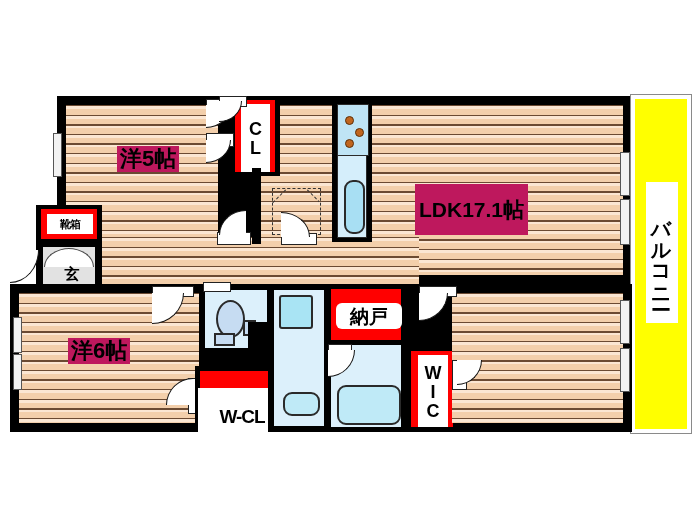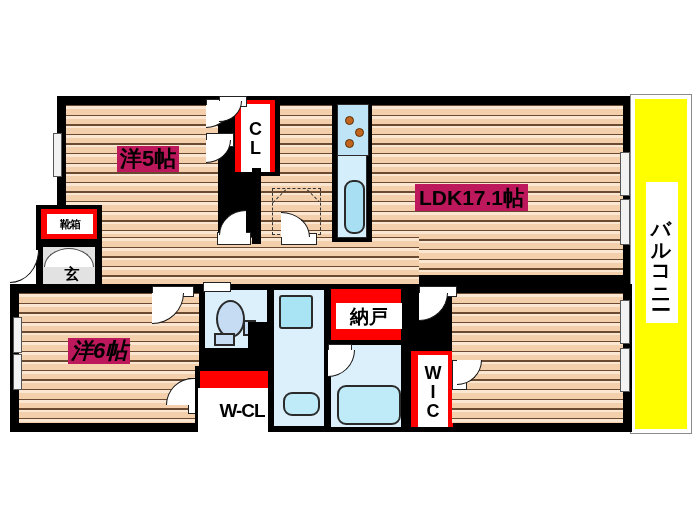--- a/index.html
+++ b/index.html
@@ -29,26 +29,26 @@
 
   
   .o1{border:1px solid #000;}
   .ogrey{border:1px solid #8a8a8a;}
 
   
   .lbl{position:absolute;background:#be185d;color:#000;
        font-weight:700;line-height:1;white-space:nowrap;
        display:flex;align-items:center;justify-content:center;}
   .lbl-room{font-size:22px;letter-spacing:0px;padding:2px 3px;}
-  .lbl-ldk{font-size:21px;padding:3px 4px;}
+  .lbl-ldk{font-size:21px;padding:15px 4px;}
 
   
   .lbl-red{position:absolute;background:#ffffff;color:#000;font-weight:700;
        display:flex;align-items:center;justify-content:center;line-height:1;}
-  .lbl-red-h{font-size:19px;letter-spacing:-1px;padding:11px 2px;}
+  .lbl-red-h{font-size:19px;letter-spacing:-1px;padding:17px 2px;}
   .lbl-red-v{font-size:18px;writing-mode:vertical-rl;text-orientation:upright;
        letter-spacing:-1px;padding:2px 1px;}
   .lbl-nando{font-size:19px;padding:1px 3px;}
   .lbl-kutsu{font-size:11px;padding:0 1px;letter-spacing:-1px;}
   .lbl-gen{font-size:15px;padding:0 2px;}
 
   
   .lbl-balcony{position:absolute;background:#ffffff;color:#000;font-weight:700;
       font-size:20px;writing-mode:vertical-rl;text-orientation:upright;
       letter-spacing:0px;display:flex;align-items:center;justify-content:center;
@@ -152,21 +152,21 @@
   <div class="lbl lbl-ldk" style="left:415px;top:184px;">LDK17.1帖</div>
 
   <div class="ab ogrey" style="left:630px;top:94px;width:62px;height:340px;background:#fff;"></div>
   <div class="ab yellow" style="left:635px;top:99px;width:52px;height:330px;"></div>
   <div class="lbl-balcony" style="left:646px;top:182px;width:30px;height:135px;">バルコニー</div>
 
   <div class="ab wall" style="left:10px;top:284px;width:622px;height:148px;"></div>
 
   <div class="ab wood" style="left:19px;top:293px;width:180px;height:130px;"></div>
 
-  <div class="lbl lbl-room" style="left:68px;top:338px;font-style:italic;">洋6帖</div>
+  <div class="lbl lbl-room" style="left:68px;top:338px;">洋6帖</div>
 
   <div class="win" style="left:13px;top:317px;width:7px;height:34px;"></div>
   <div class="win" style="left:13px;top:354px;width:7px;height:34px;"></div>
 
   <div class="slide" style="left:152px;top:286px;width:40px;height:9px;"></div>
   <div class="swing sw-br" style="left:152px;top:293px;width:31px;height:30px;"></div>
 
   <div class="slide" style="left:188px;top:378px;width:14px;height:34px;"></div>
   <div class="swing sw-tl" style="left:166px;top:378px;width:26px;height:26px;"></div>
 
@@ -184,21 +184,21 @@
   <div class="ab red" style="left:200px;top:371px;width:80px;height:56px;"></div>
   <div class="lbl-red lbl-red-h" style="left:198px;top:388px;width:84px;height:22px;">W-CL</div>
 
   <div class="ab wall" style="left:268px;top:284px;width:62px;height:148px;"></div>
   <div class="ab water" style="left:274px;top:290px;width:50px;height:136px;"></div>
   <div class="sinkbox" style="left:279px;top:295px;width:30px;height:30px;"></div>
   <div class="basin" style="left:283px;top:392px;width:33px;height:20px;"></div>
 
   <div class="ab wall" style="left:326px;top:284px;width:80px;height:62px;"></div>
   <div class="ab red" style="left:331px;top:289px;width:70px;height:52px;"></div>
-  <div class="lbl-red lbl-nando" style="left:336px;top:303px;width:60px;height:24px;">納戸</div>
+  <div class="lbl-red lbl-nando" style="left:336px;top:303px;width:60px;height:24px;border-radius:6px;">納戸</div>
 
   <div class="ab wall" style="left:326px;top:340px;width:80px;height:92px;"></div>
   <div class="ab water" style="left:331px;top:345px;width:70px;height:82px;"></div>
   <div class="tub" style="left:337px;top:385px;width:60px;height:36px;"></div>
 
   <div class="slide" style="left:328px;top:344px;width:22px;height:9px;"></div>
   <div class="swing sw-br" style="left:328px;top:350px;width:26px;height:26px;"></div>
 
   <div class="ab wall" style="left:406px;top:346px;width:52px;height:86px;"></div>
   <div class="ab red" style="left:411px;top:351px;width:42px;height:76px;"></div>

